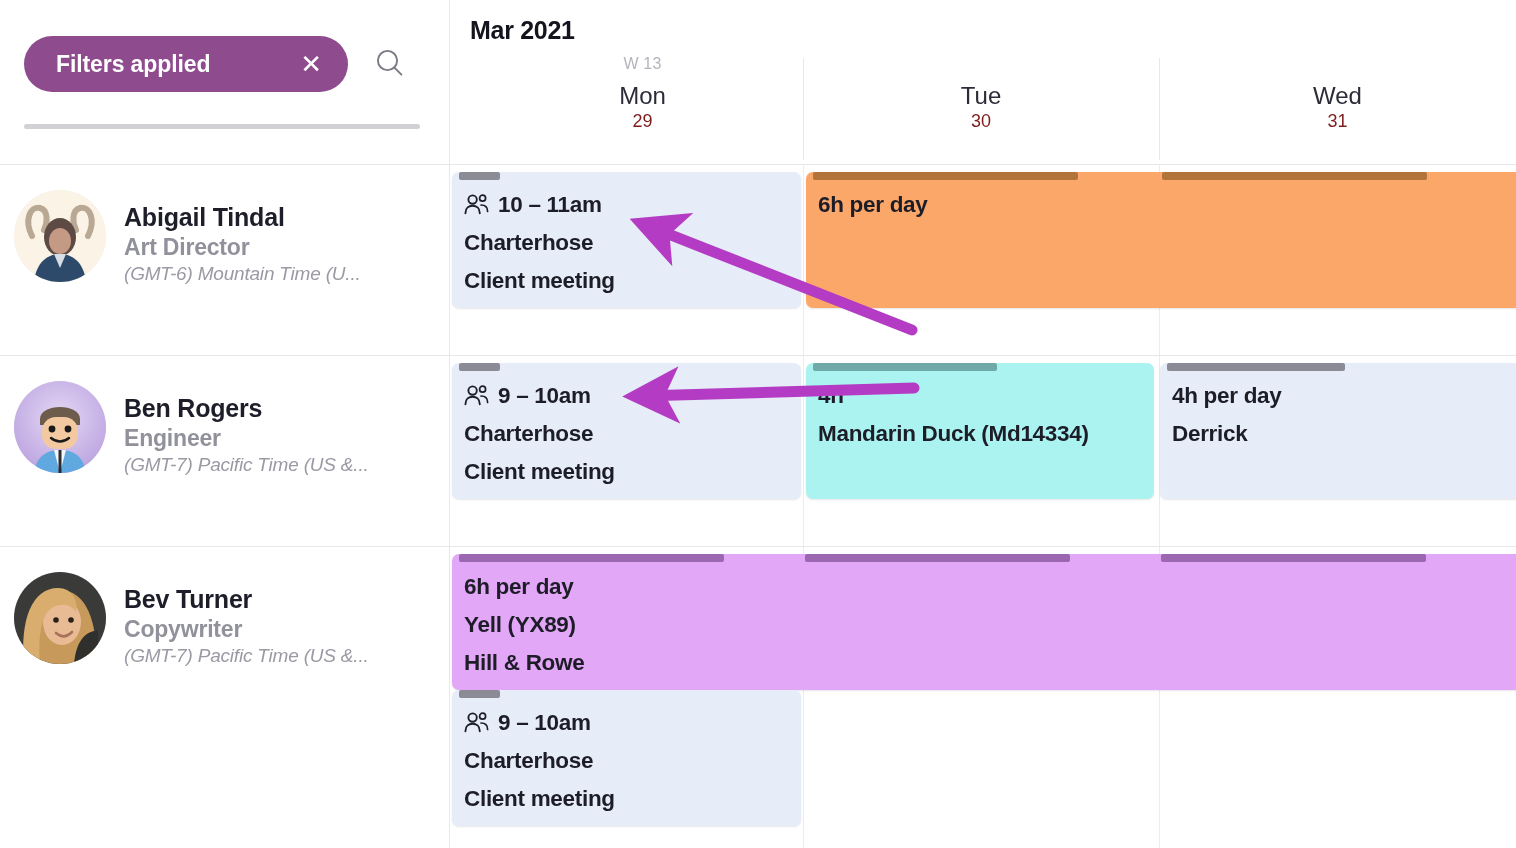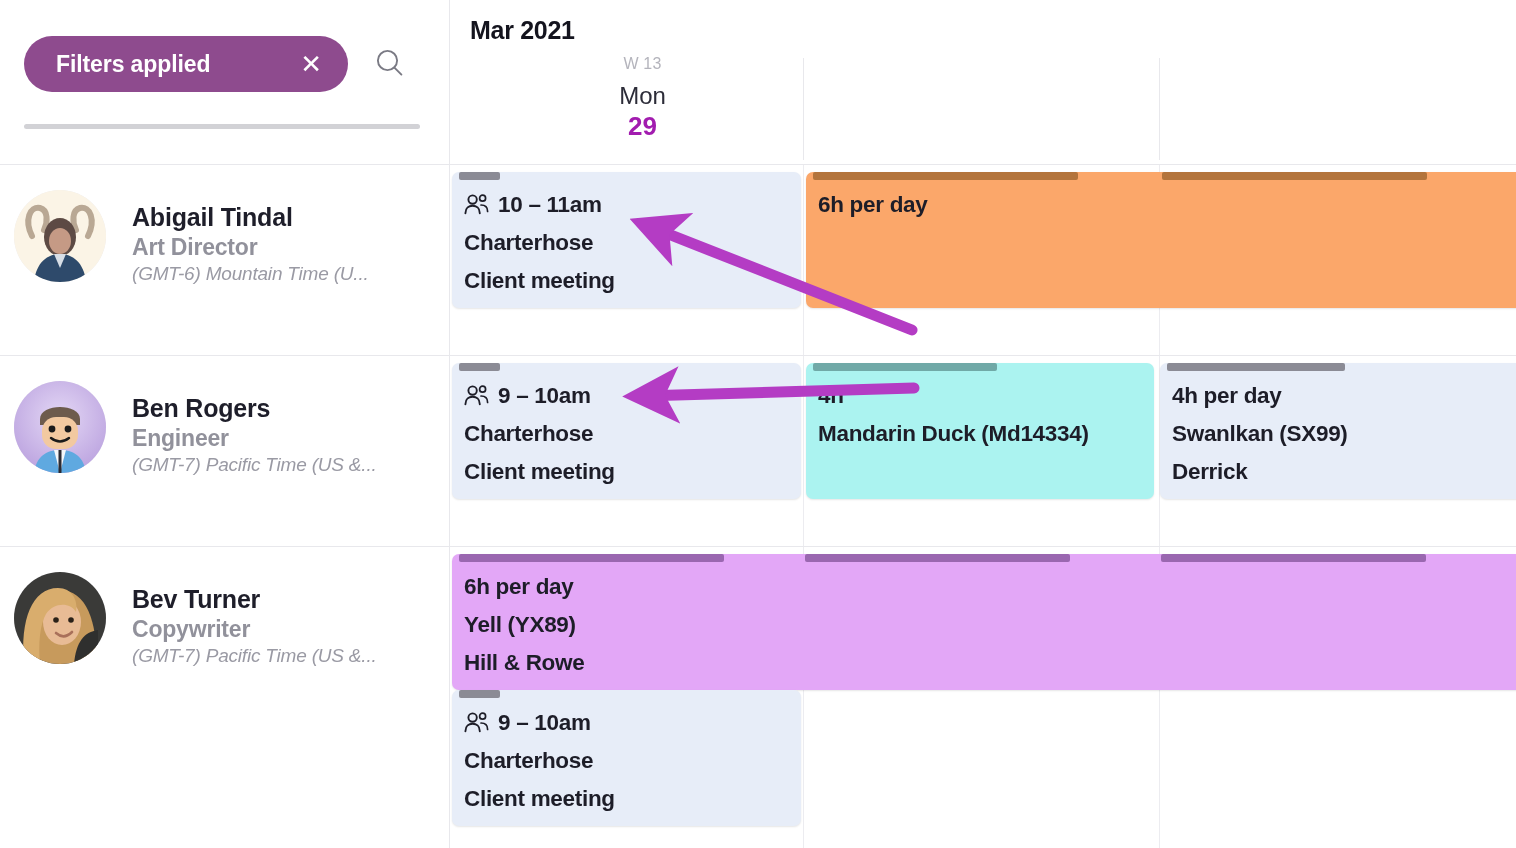--- a/index.html
+++ b/index.html
@@ -50,21 +50,21 @@
     background: #d2d2d6;
   }
   .left-divider {
     position: absolute; left: 0; width: 450px; height: 1px;
     background: #e8e8ec;
   }
 
   .person {
     position: absolute; left: 0; width: 450px;
     display: flex; align-items: flex-start;
-    padding-left: 14px; cursor: pointer; gap: 8px;
+    padding-left: 14px; cursor: pointer;
   }
   .avatar {
     width: 92px; height: 92px; border-radius: 50%;
     flex: 0 0 92px;
     overflow: hidden; position: relative;
     background: #e9e9ee;
   }
   .avatar svg { display:block; width:100%; height:100%; }
   .person-text { margin-left: 18px; padding-top: 12px; overflow: hidden; }
   .person-name {
@@ -97,21 +97,21 @@
   }
   .dh-week {
     font-size: 16px; color: #b4b4bc; font-weight: 500;
     letter-spacing: 0.2px; line-height: 1; margin-bottom: 10px;
   }
   .dh-day {
     font-size: 24px; color: #2c2c38; font-weight: 400;
     line-height: 1.18;
   }
   .dh-num {
-    font-size: 26px; color: #a21caf; font-weight: 700;
+    font-size: 18px; color: #7f1d1d; font-weight: 400;
     line-height: 1.3;
   }
   .col-line {
     position: absolute; top: 58px; width: 1px;
     background: #e8e8ec;
   }
   .grid-col-line {
     position: absolute; width: 1px; background: #ececf0;
   }
   .row-line {
@@ -241,20 +241,30 @@
 
   <div class="cal">
 
     <div class="cal-month">Mar 2021</div>
 
     <div class="day-col-head" style="left:16px; width:353px;">
       <div class="dh-week">W 13</div>
       <div class="dh-day">Mon</div>
       <div class="dh-num">29</div>
     </div>
+    <div class="day-col-head" style="left:353px; width:356px;">
+      <div class="dh-week">&nbsp;</div>
+      <div class="dh-day">Tue</div>
+      <div class="dh-num">30</div>
+    </div>
+    <div class="day-col-head" style="left:709px; width:357px;">
+      <div class="dh-week">&nbsp;</div>
+      <div class="dh-day">Wed</div>
+      <div class="dh-num">31</div>
+    </div>
 
     <div class="col-line" style="left:353px; height:102px;"></div>
     <div class="col-line" style="left:709px; height:102px;"></div>
 
     <div class="grid-col-line" style="left:353px; top:165px; height:683px;"></div>
     <div class="grid-col-line" style="left:709px; top:165px; height:683px;"></div>
 
     <div class="row-line" style="top:164px;"></div>
     <div class="row-line" style="top:355px;"></div>
     <div class="row-line" style="top:546px;"></div>
@@ -310,21 +320,20 @@
       <div class="card-body">
         <div class="card-line">4h</div>
         <div class="card-line">Mandarin Duck (Md14334)</div>
       </div>
     </div>
 
     <div class="card" style="left:710px; top:363px; width:358px; height:136px; background:#e7edf8; border-radius:7px 0 0 7px;">
       <div class="topbar" style="left:7px; width:178px; background:#8b8b95;"></div>
       <div class="card-body">
         <div class="card-line">4h per day</div>
-        <div class="card-line">Swanlkan (SX99)</div>
         <div class="card-line">Derrick</div>
       </div>
     </div>
 
     <div class="card" style="left:2px; top:554px; width:1066px; height:136px; background:#e3a7f7; border-radius:7px 0 0 7px;">
       <div class="topbar" style="left:7px; width:265px; background:#9a67b0;"></div>
       <div class="topbar" style="left:353px; width:265px; background:#9a67b0;"></div>
       <div class="topbar" style="left:709px; width:265px; background:#9a67b0;"></div>
       <div class="card-body">
         <div class="card-line">6h per day</div>

